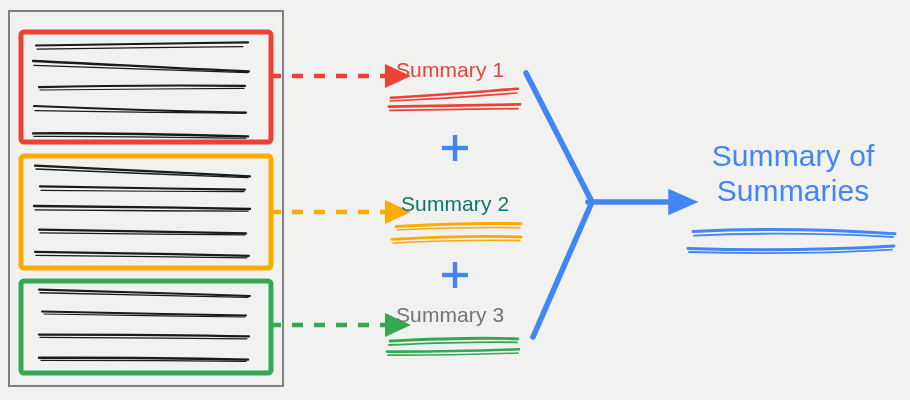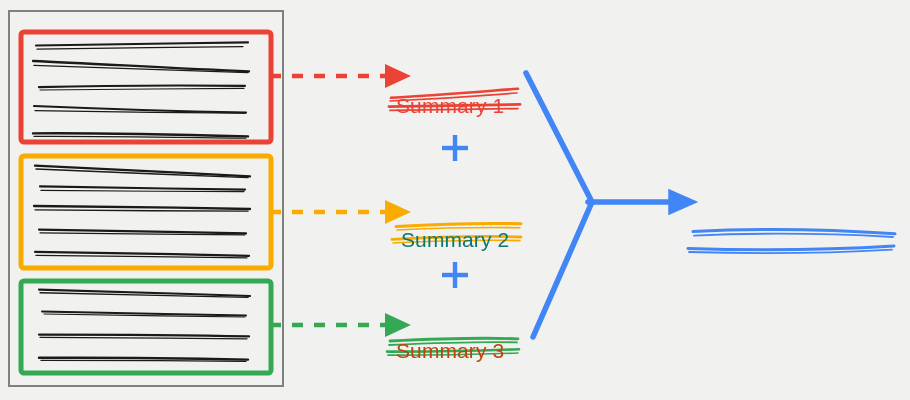--- a/index.html
+++ b/index.html
@@ -29,25 +29,24 @@
   .label {
     position: absolute;
     white-space: nowrap;
     font-family: "Liberation Sans", sans-serif;
     font-weight: 400;
     line-height: 1.18;
     letter-spacing: 0.1px;
   }
   .summary-label {
     font-size: 21px;
-    margin-top: 36px;
   }
   #label-summary-1 { left: 396px; top: 58px; color: #ea4335; }
   #label-summary-2 { left: 401px; top: 192px; color: #0f766e; }
-  #label-summary-3 { left: 396px; top: 303px; color: #c2410c; }
+  #label-summary-3 { left: 396px; top: 303px; color: #737373; }
   #label-final {
     left: 702px;
     top: 138px;
     color: #4285f4;
     font-size: 30px;
     text-align: center;
     width: 182px;
     white-space: normal;
   }
 </style>
@@ -176,14 +175,18 @@
       <line x1="455" y1="262" x2="455" y2="288"></line>
     </g>
   </svg>
 
   <div class="label summary-label" id="label-summary-1">Summary 1</div>
 
   <div class="label summary-label" id="label-summary-2">Summary 2</div>
 
   <div class="label summary-label" id="label-summary-3">Summary 3</div>
 
+  <div class="label" id="label-final">
+    <span>Summary of</span><br>
+    <span>Summaries</span>
+  </div>
 
 </div>
 
 </body></html>

